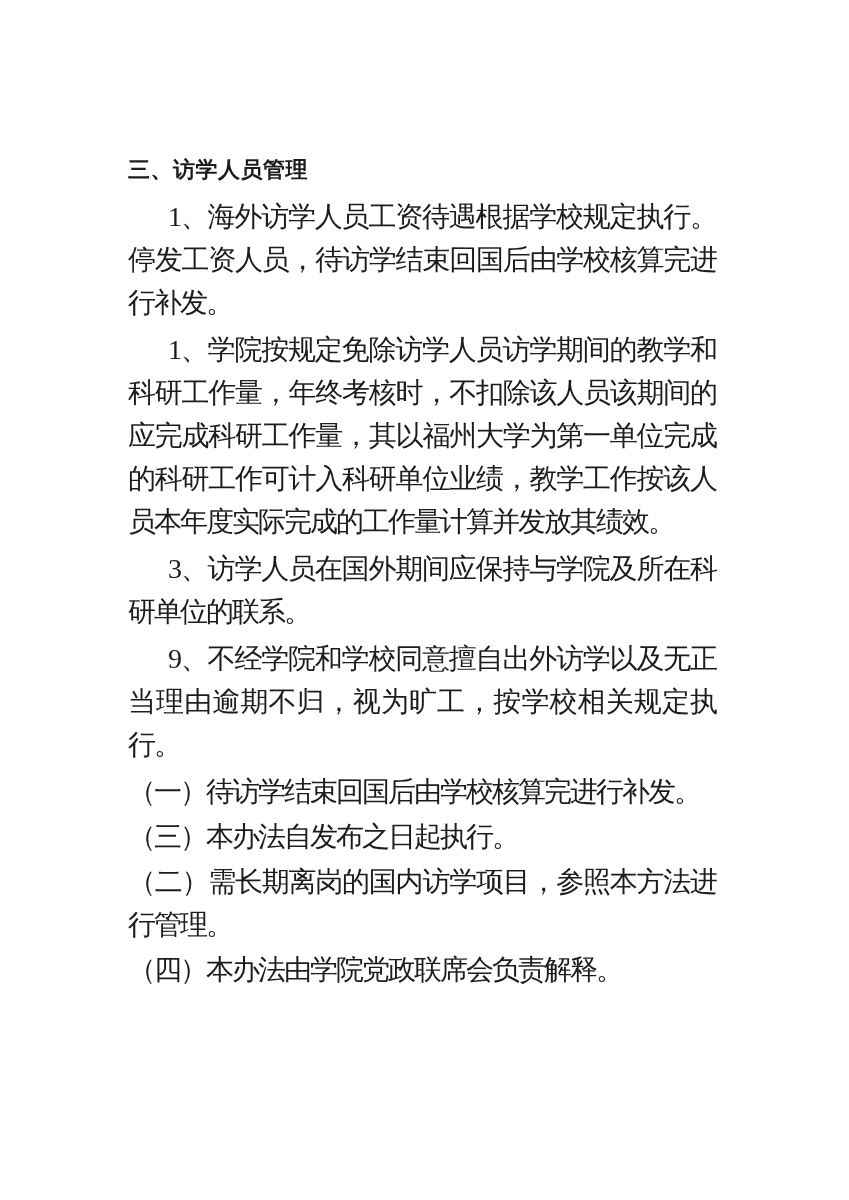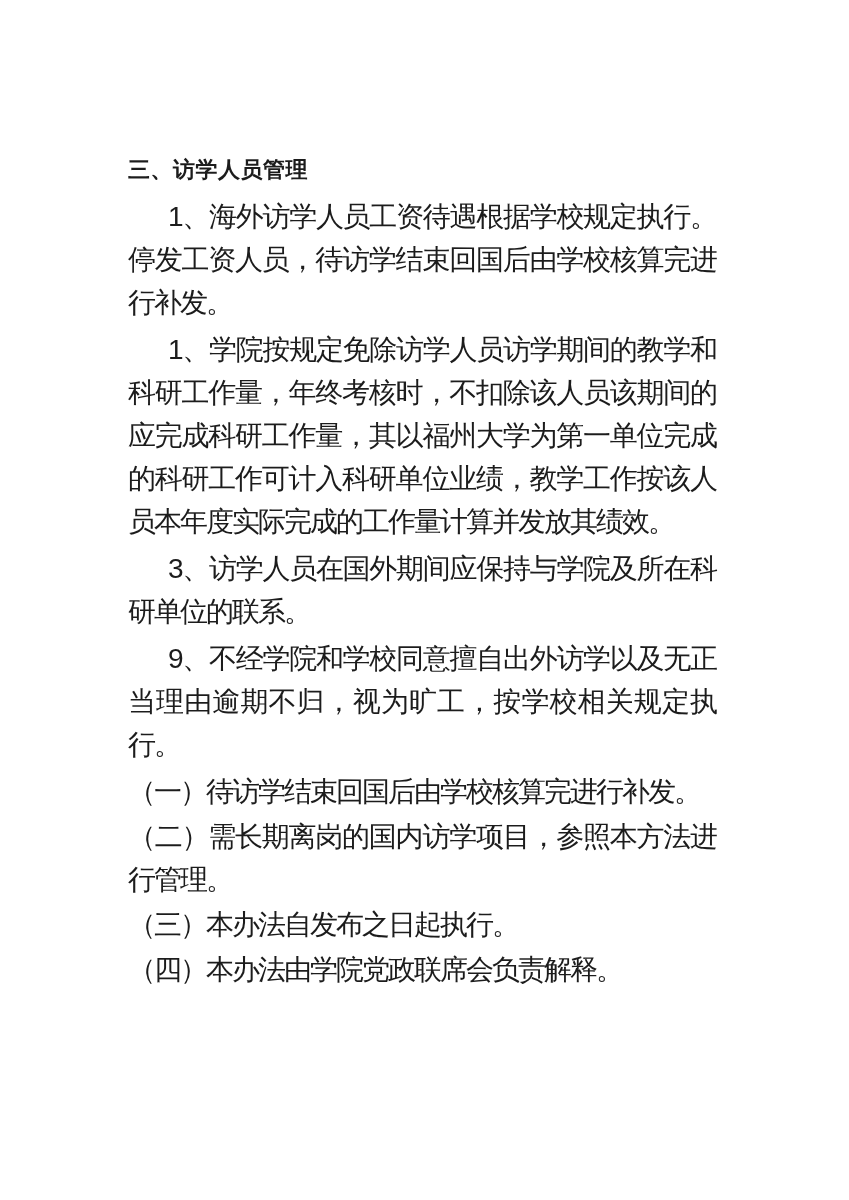--- a/index.html
+++ b/index.html
@@ -7,21 +7,21 @@
     padding: 0;
     background: #ffffff;
   }
   .page {
     position: relative;
     width: 849px;
     height: 1200px;
     background: #ffffff;
     box-sizing: border-box;
     padding: 148px 133px 0 128px;
-    font-family: Liberation Sans, sans-serif;
+    font-family: Liberation Serif, serif;
     color: #1c1c1c;
     overflow: hidden;
   }
   .content {
     width: 588px;
   }
   .heading {
     font-size: 22px;
     font-weight: bold;
     line-height: 43px;
@@ -55,20 +55,20 @@
     <p class="para indent">1、学院按规定免除访学人员访学期间的教学和科研工作量，年终考核时，不扣除该人员该期间的应完成科研工作量，其以福州大学为第一单位完成的科研工作可计入科研单位业绩，教学工作按该人员本年度实际完成的工作量计算并发放其绩效。</p>
 
     <p class="para indent">3、访学人员在国外期间应保持与学院及所在科研单位的联系。</p>
 
 
     <p class="para indent">9、不经学院和学校同意擅自出外访学以及无正当理由逾期不归，视为旷工，按学校相关规定执行。</p>
 
 
     <p class="para item">（一）待访学结束回国后由学校核算完进行补发。</p>
 
+    <p class="para item">（三）本办法自发布之日起执行。</p>
+
     <p class="para item">（二）需长期离岗的国内访学项目，参照本方法进行管理。</p>
-
-    <p class="para item">（三）本办法自发布之日起执行。</p>
 
     <p class="para item">（四）本办法由学院党政联席会负责解释。</p>
 
   </div>
 </div>
 
 </body></html>

